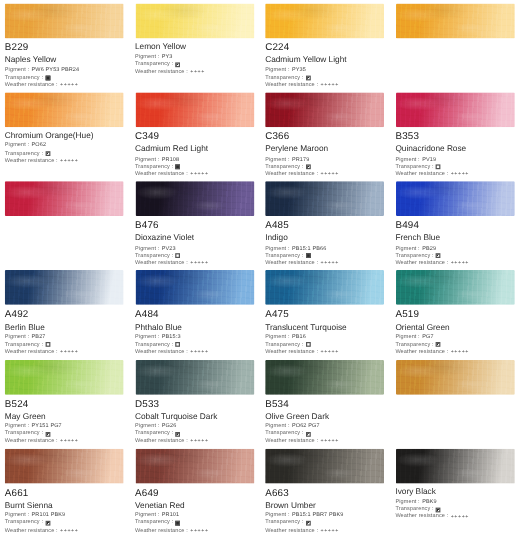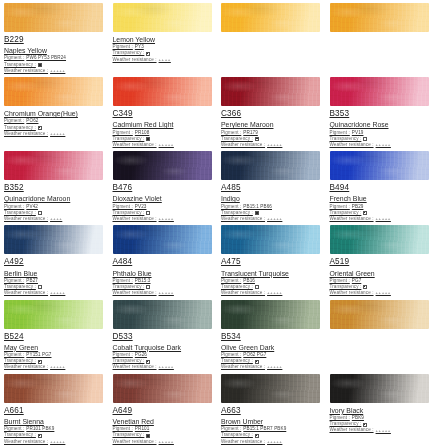--- a/index.html
+++ b/index.html
@@ -15,21 +15,20 @@
     overflow: hidden;
     font-family: "Liberation Sans", "DejaVu Sans", sans-serif;
     color: #222;
   }
   .sheet {
     width: 350px;
     height: 445px;
     display: grid;
     grid-template-columns: repeat(4, 108.5px);
     grid-template-rows: repeat(6, 74.16px);
-    text-decoration: underline;
   }
   .cell {
     position: relative;
     padding: 3px 5px 0 4px;
     overflow: hidden;
   }
   .swatch {
     position: relative;
     width: 99px;
     height: 29px;
@@ -153,20 +152,36 @@
           <span class="stars">++++</span>
         </div>
       </div>
     </div>
     <div class="cell">
       <div class="swatch">
         <div class="base" style="background: linear-gradient(100deg, rgb(245, 179, 42) 0%, rgb(245, 179, 42) 22%, rgb(253, 233, 176) 88%, rgb(253, 233, 176) 100%);"></div>
         <div class="streak"></div>
         <div class="grain"></div>
       </div>
+      <div class="meta">
+        <div class="code">C224</div>
+        <div class="name">Cadmium Yellow Light</div>
+        <div class="row-line">
+          <span class="lbl">Pigment :</span>
+          <span class="val">PY35</span>
+        </div>
+        <div class="row-line">
+          <span class="lbl">Transparency :</span>
+          <span class="tbox half"></span>
+        </div>
+        <div class="row-line">
+          <span class="lbl">Weather resistance :</span>
+          <span class="stars">+++++</span>
+        </div>
+      </div>
     </div>
     <div class="cell">
       <div class="swatch">
         <div class="base" style="background: linear-gradient(100deg, rgb(237, 162, 39) 0%, rgb(237, 162, 39) 22%, rgb(251, 223, 159) 88%, rgb(251, 223, 159) 100%);"></div>
         <div class="streak"></div>
         <div class="grain"></div>
       </div>
     </div>
     <div class="cell">
       <div class="swatch">
@@ -257,36 +272,20 @@
           <span class="lbl">Weather resistance :</span>
           <span class="stars">+++++</span>
         </div>
       </div>
     </div>
     <div class="cell">
       <div class="swatch">
         <div class="base" style="background: linear-gradient(100deg, rgb(195, 31, 62) 0%, rgb(195, 31, 62) 22%, rgb(240, 187, 201) 88%, rgb(240, 187, 201) 100%);"></div>
         <div class="streak"></div>
         <div class="grain"></div>
-      </div>
-      <div class="meta">
-        <div class="code">B352</div>
-        <div class="name">Quinacridone Maroon</div>
-        <div class="row-line">
-          <span class="lbl">Pigment :</span>
-          <span class="val">PV42</span>
-        </div>
-        <div class="row-line">
-          <span class="lbl">Transparency :</span>
-          <span class="tbox open"></span>
-        </div>
-        <div class="row-line">
-          <span class="lbl">Weather resistance :</span>
-          <span class="stars">++++</span>
-        </div>
       </div>
     </div>
     <div class="cell">
       <div class="swatch">
         <div class="base" style="background: linear-gradient(100deg, rgb(23, 18, 31) 0%, rgb(23, 18, 31) 22%, rgb(107, 90, 148) 88%, rgb(107, 90, 148) 100%);"></div>
         <div class="streak"></div>
         <div class="grain"></div>
       </div>
       <div class="meta">
         <div class="code">B476</div>

